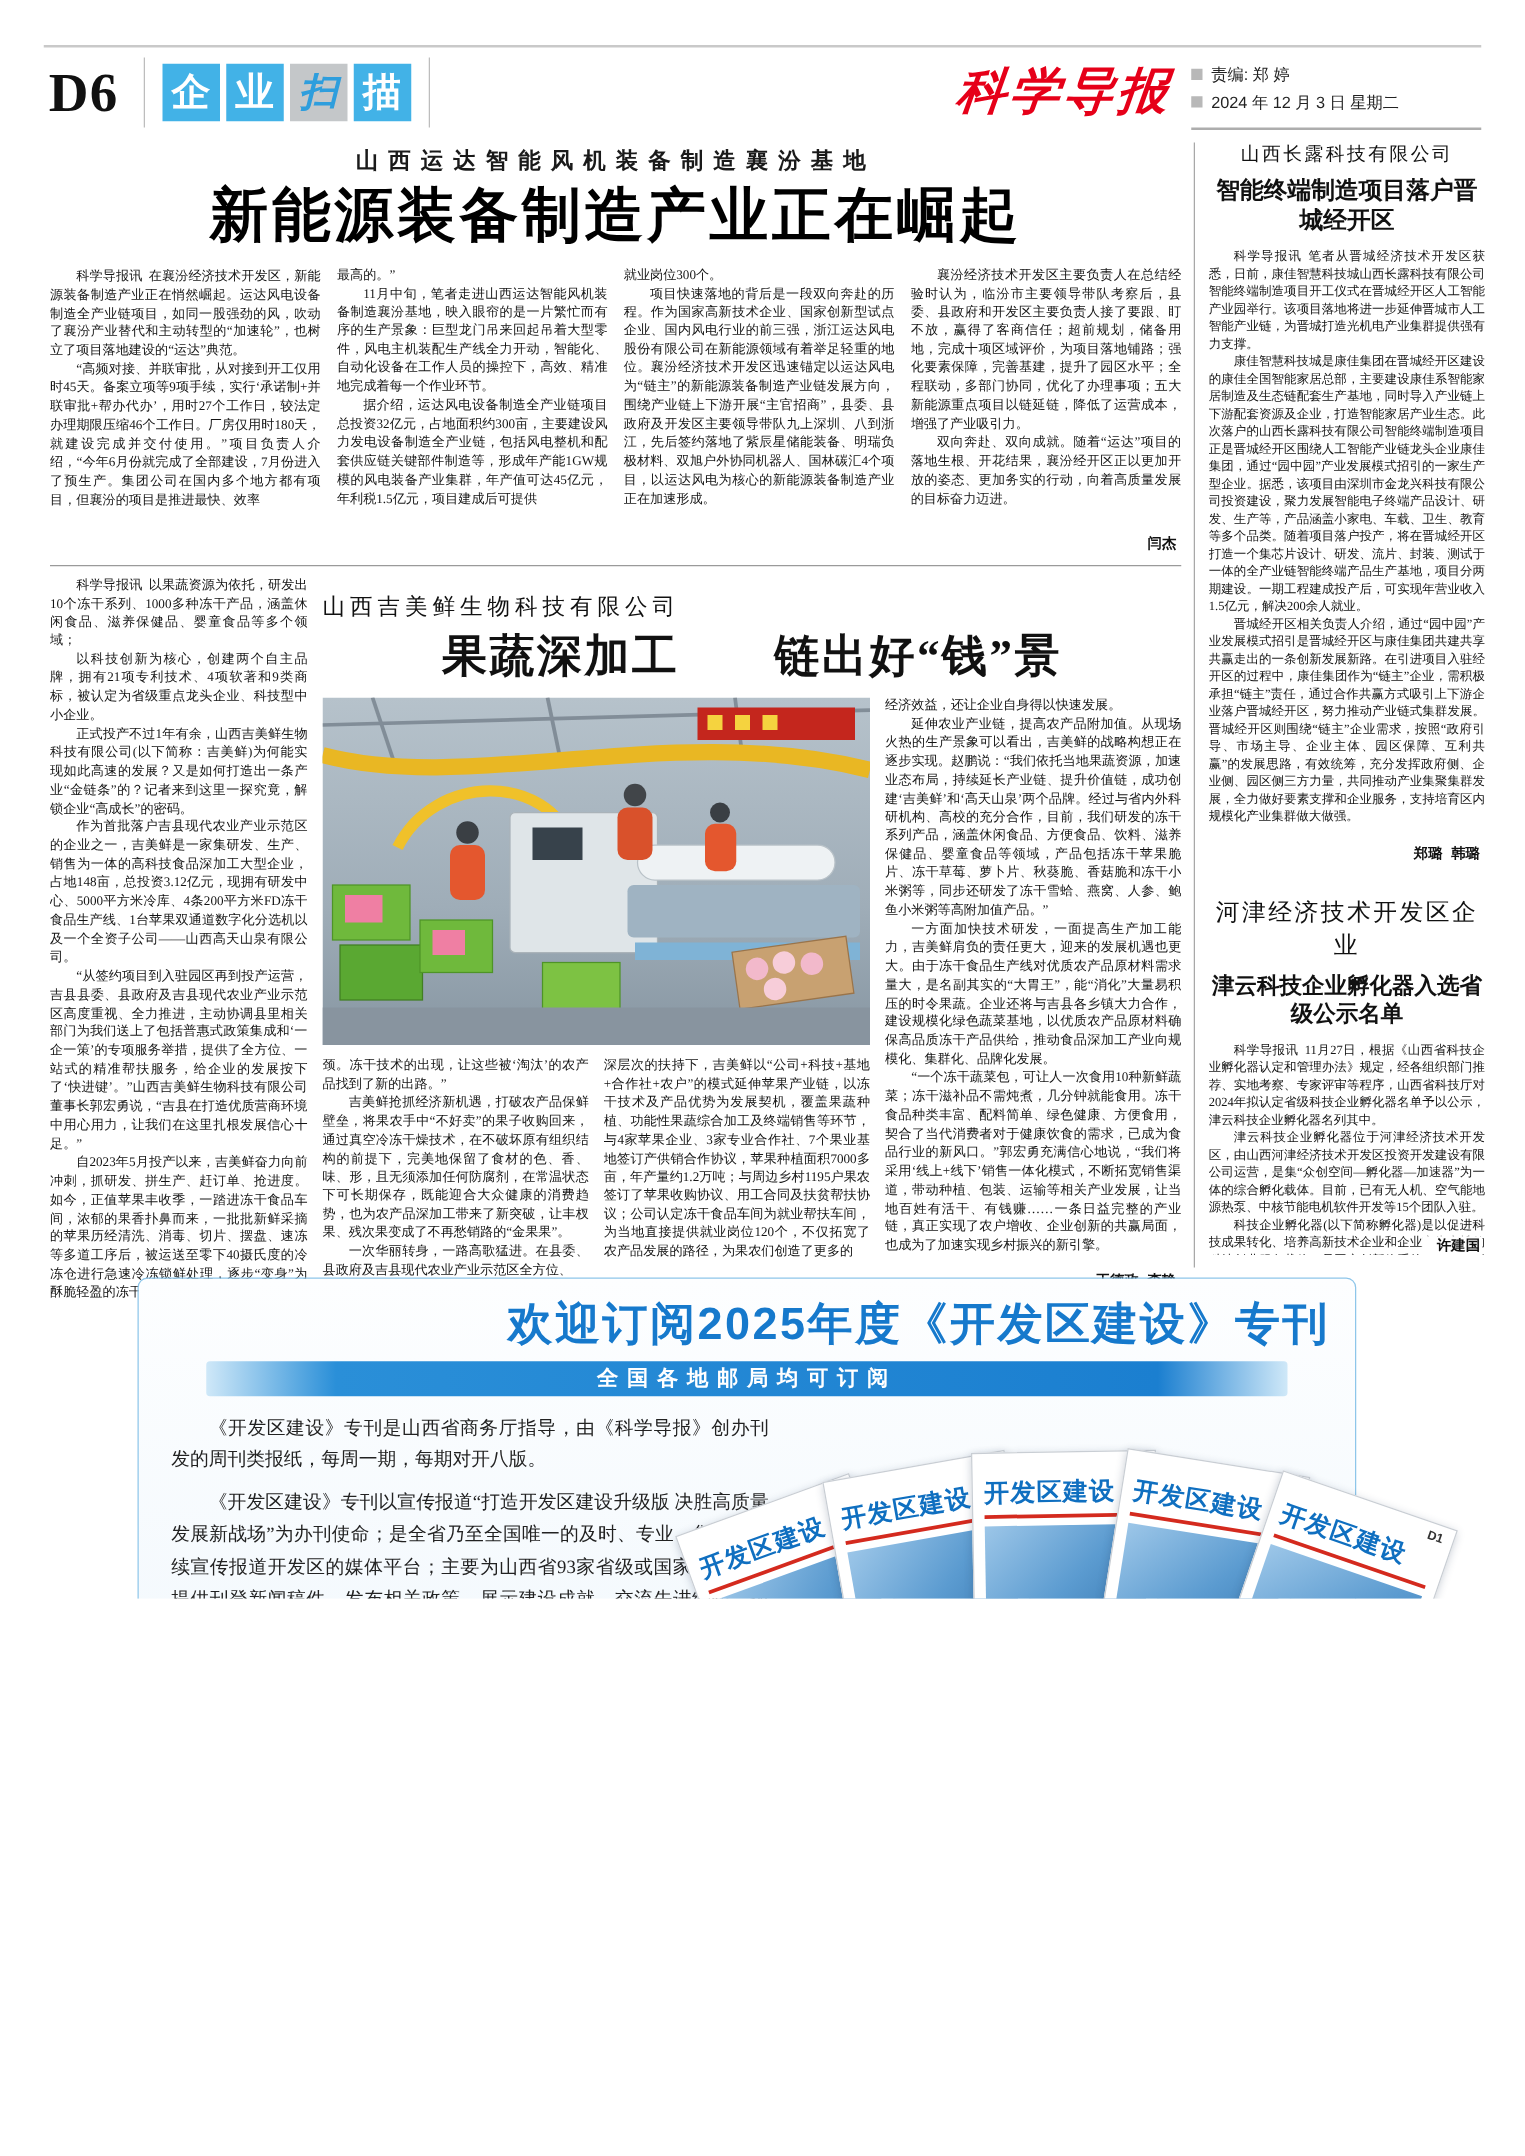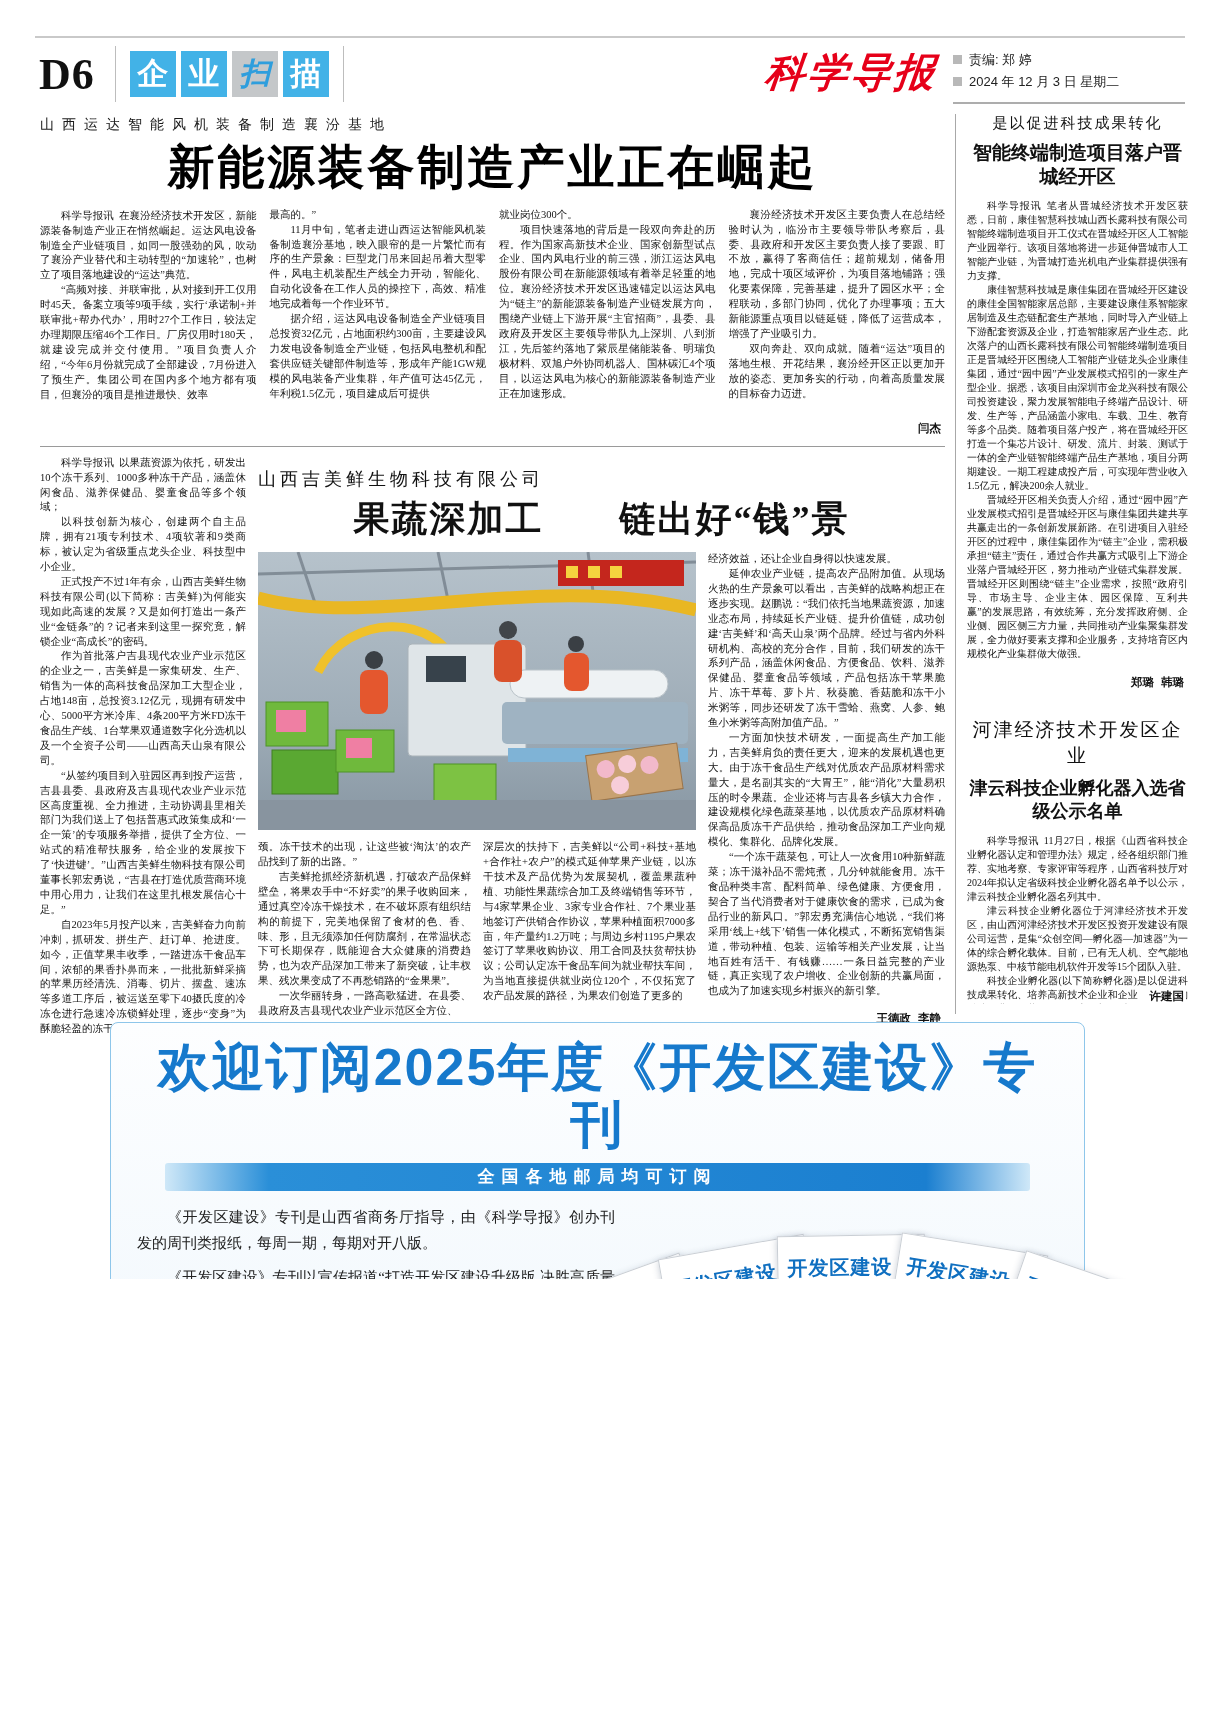--- a/index.html
+++ b/index.html
@@ -18,21 +18,21 @@
   .mast{color:#e60019;font-family:"Liberation Serif",serif;font-style:italic;font-weight:900;
         font-size:40px;letter-spacing:3px;transform:skewX(-6deg);padding-bottom:4px;}
   .meta{font-size:13px;color:#222;border-bottom:2px solid #adadad;padding:0 2px 7px 0;min-width:230px;}
   .meta-line{display:flex;align-items:center;gap:7px;margin:4px 0;}
   .sq{width:9px;height:9px;background:#b8b8b8;flex:none;}
   
   .content{position:absolute;top:112px;left:40px;width:1148px;display:flex;}
   .left-zone{width:905px;flex:none;}
   .vrule{width:1px;height:900px;background:#a8a8a8;margin:2px 0 0 10px;flex:none;}
   .right-zone{width:226px;margin-left:11px;display:flex;flex-direction:column;}
-  .kicker1{font-size:14px;letter-spacing:8px;color:#1a1a1a;margin:4px 0 8px;}
+  .kicker1{text-align:center;font-size:18px;letter-spacing:8px;color:#1a1a1a;margin:4px 0 8px;font-weight:bold;}
   .h1{margin:0 0 14px;text-align:center;font-weight:900;font-size:47px;line-height:1.1;
       letter-spacing:3px;color:#000;font-family:Liberation Serif, serif;}
   .cols{display:flex;gap:13px;}
   .cols-yunda{height:228px;overflow:hidden;}
   .col{flex:1;min-width:0;}
   .p{margin:0;font-family:"Liberation Serif","DejaVu Serif",serif;font-size:10.5px;line-height:1.42;
      text-align:justify;text-indent:2em;color:#141414;}
   .p.cont{text-indent:0;}
   .lead{font-family:"Liberation Sans",sans-serif;font-weight:normal;font-size:inherit;margin-right:5px;}
   .relwrap{position:relative;overflow:hidden;}
@@ -57,21 +57,21 @@
   .a-hejin{height:300px;margin-top:14px;position:relative;overflow:hidden;}
   .kicker3{text-align:center;font-size:15px;letter-spacing:2px;margin:2px 0 8px;}
   .h3{margin:0 0 10px;text-align:center;font-weight:900;font-size:19px;line-height:1.25;}
   .kicker4{text-align:center;font-size:19px;letter-spacing:2px;margin:13px 0 8px;}
   .h4{margin:0 0 10px;text-align:center;font-weight:900;font-size:18px;line-height:1.3;}
   .right-zone .p{font-size:10px;line-height:1.4;}
   
   .ad{position:absolute;top:1022px;left:110px;width:975px;height:470px;box-sizing:border-box;
       border:1px solid #8ec6ea;border-radius:8px;padding:12px 20px;z-index:3;
       background:linear-gradient(180deg,#fdfeff,#eef6fc);}
-  .ad-h{margin:4px 0 10px;text-align:center;font-weight:900;font-size:52px;line-height:1.1;
+  .ad-h{margin:4px 0 10px;text-align:right;font-weight:900;font-size:36px;line-height:1.1;
         color:#1679cc;letter-spacing:2px;}
   .ad-banner{height:28px;line-height:28px;margin:0 34px 14px;text-align:center;color:#fff;
         font-weight:bold;font-size:17px;letter-spacing:7px;border-radius:3px;
         background:linear-gradient(90deg,#cfe8f8,#2a8fd8 12%,#1b7fd0 88%,#cfe8f8);}
   .ad-row{display:flex;}
   .ad-left{width:478px;flex:none;padding-left:6px;}
   .ad-p{margin:0 0 8px;font-family:"Liberation Serif",serif;font-size:15px;line-height:1.72;
         text-align:justify;text-indent:2em;color:#222;}
   .ad-sub{display:flex;align-items:flex-start;gap:20px;margin-top:12px;padding-left:108px;}
   .qrwrap{text-align:center;}
@@ -257,21 +257,21 @@
             </div>
           </div>
         </div>
       </article>
     </section>
 
     <div class="vrule"></div>
 
     <aside class="right-zone">
       <article class="a-changlu">
-        <div class="kicker3">是以促进科技成果转化</div>
+        <div class="kicker3">山西长露科技有限公司</div>
         <h3 class="h3">智能终端制造项目落户晋城经开区</h3>
         <p class="p"><b class="lead">科学导报讯</b><span>笔者从晋城经济技术开发区获悉，日前，康佳智慧科技城山西长露科技有限公司智能终端制造项目开工仪式在晋城经开区人工智能产业园举行。该项目落地将进一步延伸晋城市人工智能产业链，为晋城打造光机电产业集群提供强有力支撑。</span></p>
         <p class="p">康佳智慧科技城是康佳集团在晋城经开区建设的康佳全国智能家居总部，主要建设康佳系智能家居制造及生态链配套生产基地，同时导入产业链上下游配套资源及企业，打造智能家居产业生态。此次落户的山西长露科技有限公司智能终端制造项目正是晋城经开区围绕人工智能产业链龙头企业康佳集团，通过“园中园”产业发展模式招引的一家生产型企业。据悉，该项目由深圳市金龙兴科技有限公司投资建设，聚力发展智能电子终端产品设计、研发、生产等，产品涵盖小家电、车载、卫生、教育等多个品类。随着项目落户投产，将在晋城经开区打造一个集芯片设计、研发、流片、封装、测试于一体的全产业链智能终端产品生产基地，项目分两期建设。一期工程建成投产后，可实现年营业收入1.5亿元，解决200余人就业。</p>
         <p class="p">晋城经开区相关负责人介绍，通过“园中园”产业发展模式招引是晋城经开区与康佳集团共建共享共赢走出的一条创新发展新路。在引进项目入驻经开区的过程中，康佳集团作为“链主”企业，需积极承担“链主”责任，通过合作共赢方式吸引上下游企业落户晋城经开区，努力推动产业链式集群发展。晋城经开区则围绕“链主”企业需求，按照“政府引导、市场主导、企业主体、园区保障、互利共赢”的发展思路，有效统筹，充分发挥政府侧、企业侧、园区侧三方力量，共同推动产业集聚集群发展，全力做好要素支撑和企业服务，支持培育区内规模化产业集群做大做强。</p>
         <div class="pin">郑璐 韩璐</div>
       </article>
 
       <article class="a-hejin">
         <div class="kicker4">河津经济技术开发区企业</div>
         <h4 class="h4">津云科技企业孵化器入选省级公示名单</h4>

